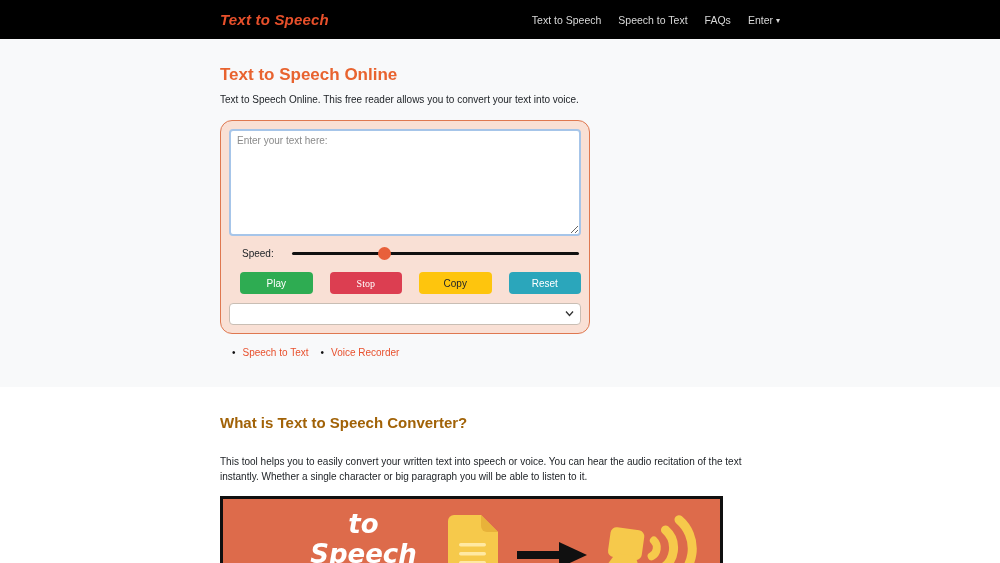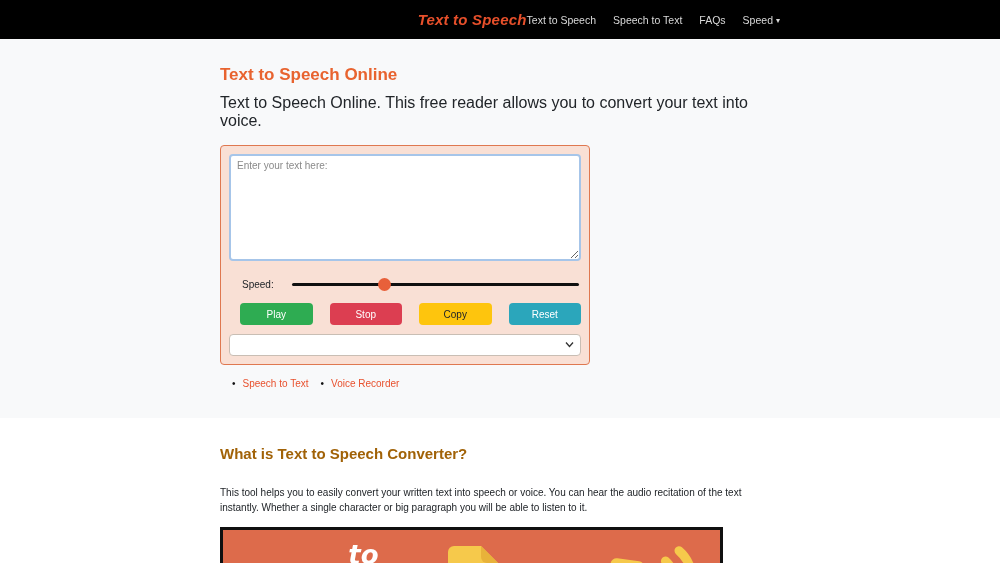--- a/index.html
+++ b/index.html
@@ -2,55 +2,55 @@
 <html><head>
 <meta charset="utf-8">
 <style>
   * { margin: 0; padding: 0; box-sizing: border-box; }
   html, body { width: 1000px; height: 563px; overflow: hidden; background: #ffffff;
     font-family: "Liberation Sans", sans-serif; }
 
   
   .navbar { height: 39px; background: #000000; display: flex; align-items: center; }
   .nav-inner { width: 560px; margin: 0 auto; display: flex; align-items: center;
-    justify-content: flex-end; }
+    justify-content: space-between; }
   .brand { font-size: 15px; font-weight: bold; font-style: italic; color: #e8502b;
     text-decoration: none; cursor: pointer; letter-spacing: 0.2px; }
   .nav-links { display: flex; align-items: center; gap: 17px; }
   .nav-link { color: #d9d9d9; font-size: 10.5px; text-decoration: none; cursor: pointer; }
   .caret { display: inline-block; margin-left: 3px; font-size: 8px; color: #d9d9d9;
     transform: translateY(-1px); }
 
   
   .hero { background: #f8f9fa; padding: 26px 0 29px 0; }
   .container { width: 560px; margin: 0 auto; }
   .hero h1 { font-size: 17px; font-weight: bold; color: #e8632f; margin-bottom: 9px; }
-  .hero .subtitle { font-size: 16px; color: #212529; }
+  .hero .subtitle { font-size: 10px; color: #212529; }
 
   .tts-card { margin-top: 15px; width: 370px; background: #f9e0d5;
-    border: 1px solid #df7850; border-radius: 4px; padding: 8px; }
+    border: 1px solid #df7850; border-radius: 12px; padding: 8px; }
   .tts-card textarea { display: block; width: 100%; height: 107px;
     border: 2px solid #a6c5e9; border-radius: 4px; background: #ffffff;
     font-family: "Liberation Sans", sans-serif; font-size: 10px; color: #333;
     padding: 4px 6px; resize: both; outline: none; }
   .tts-card textarea::placeholder { color: #8a8a8a; }
 
-  .speed-row { margin-top: 16px; display: flex; align-items: center; }
+  .speed-row { margin-top: 10px; display: flex; align-items: center; }
   .speed-label { font-size: 10px; color: #212529; margin-left: 13px; margin-right: 18px; }
   .slider { flex: 1; position: relative; height: 14px; margin-right: 2px; cursor: pointer; }
   .slider .track { position: absolute; left: 0; right: 0; top: 6px; height: 3px;
     background: #101010; border-radius: 2px; }
   .slider .thumb { position: absolute; top: 1px; width: 13px; height: 13px;
     margin-left: -6px; border-radius: 50%; background: #e8603a; }
 
   .btn-row { margin-top: 12px; display: flex; gap: 6px; }
   .btn { flex: 1; height: 22px; border: none; border-radius: 4px; font-size: 10px;
     font-family: "Liberation Sans", sans-serif; color: #ffffff; cursor: pointer; margin-left: 11px; }
   .btn-play  { background: #2eac52; }
-  .btn-stop  { background: #dc3e51; }
+  .btn-stop  { background: #dc3e51; font-family: Liberation Serif, serif; }
   .btn-copy  { background: #fec50d; color: #212529; }
   .btn-reset { background: #2ba6bb; }
 
   .select-wrap { margin-top: 9px; position: relative; }
   .voice-select { width: 100%; height: 22px; appearance: none; -webkit-appearance: none;
     border: 1px solid #c9beb4; border-radius: 4px; background: #ffffff;
     font-size: 10px; padding: 0 20px 0 6px; color: #212529; cursor: pointer; }
   .select-chevron { position: absolute; right: 7px; top: 6px; pointer-events: none; }
 
   .quick-links { margin-top: 13px; display: flex; align-items: center; gap: 12px;
@@ -76,21 +76,21 @@
 </head>
 <body>
 
 <nav class="navbar">
   <div class="nav-inner">
     <a class="brand">Text to Speech</a>
     <div class="nav-links">
       <a class="nav-link">Text to Speech</a>
       <a class="nav-link">Speech to Text</a>
       <a class="nav-link">FAQs</a>
-      <a class="nav-link"><span>Speed</span><span class="caret">▾</span></a>
+      <a class="nav-link"><span>Enter</span><span class="caret">▾</span></a>
     </div>
   </div>
 </nav>
 
 <section class="hero">
   <div class="container">
     <h1>Text to Speech Online</h1>
     <p class="subtitle">Text to Speech Online. This free reader allows you to convert your text into voice.</p>
 
     <div class="tts-card">

